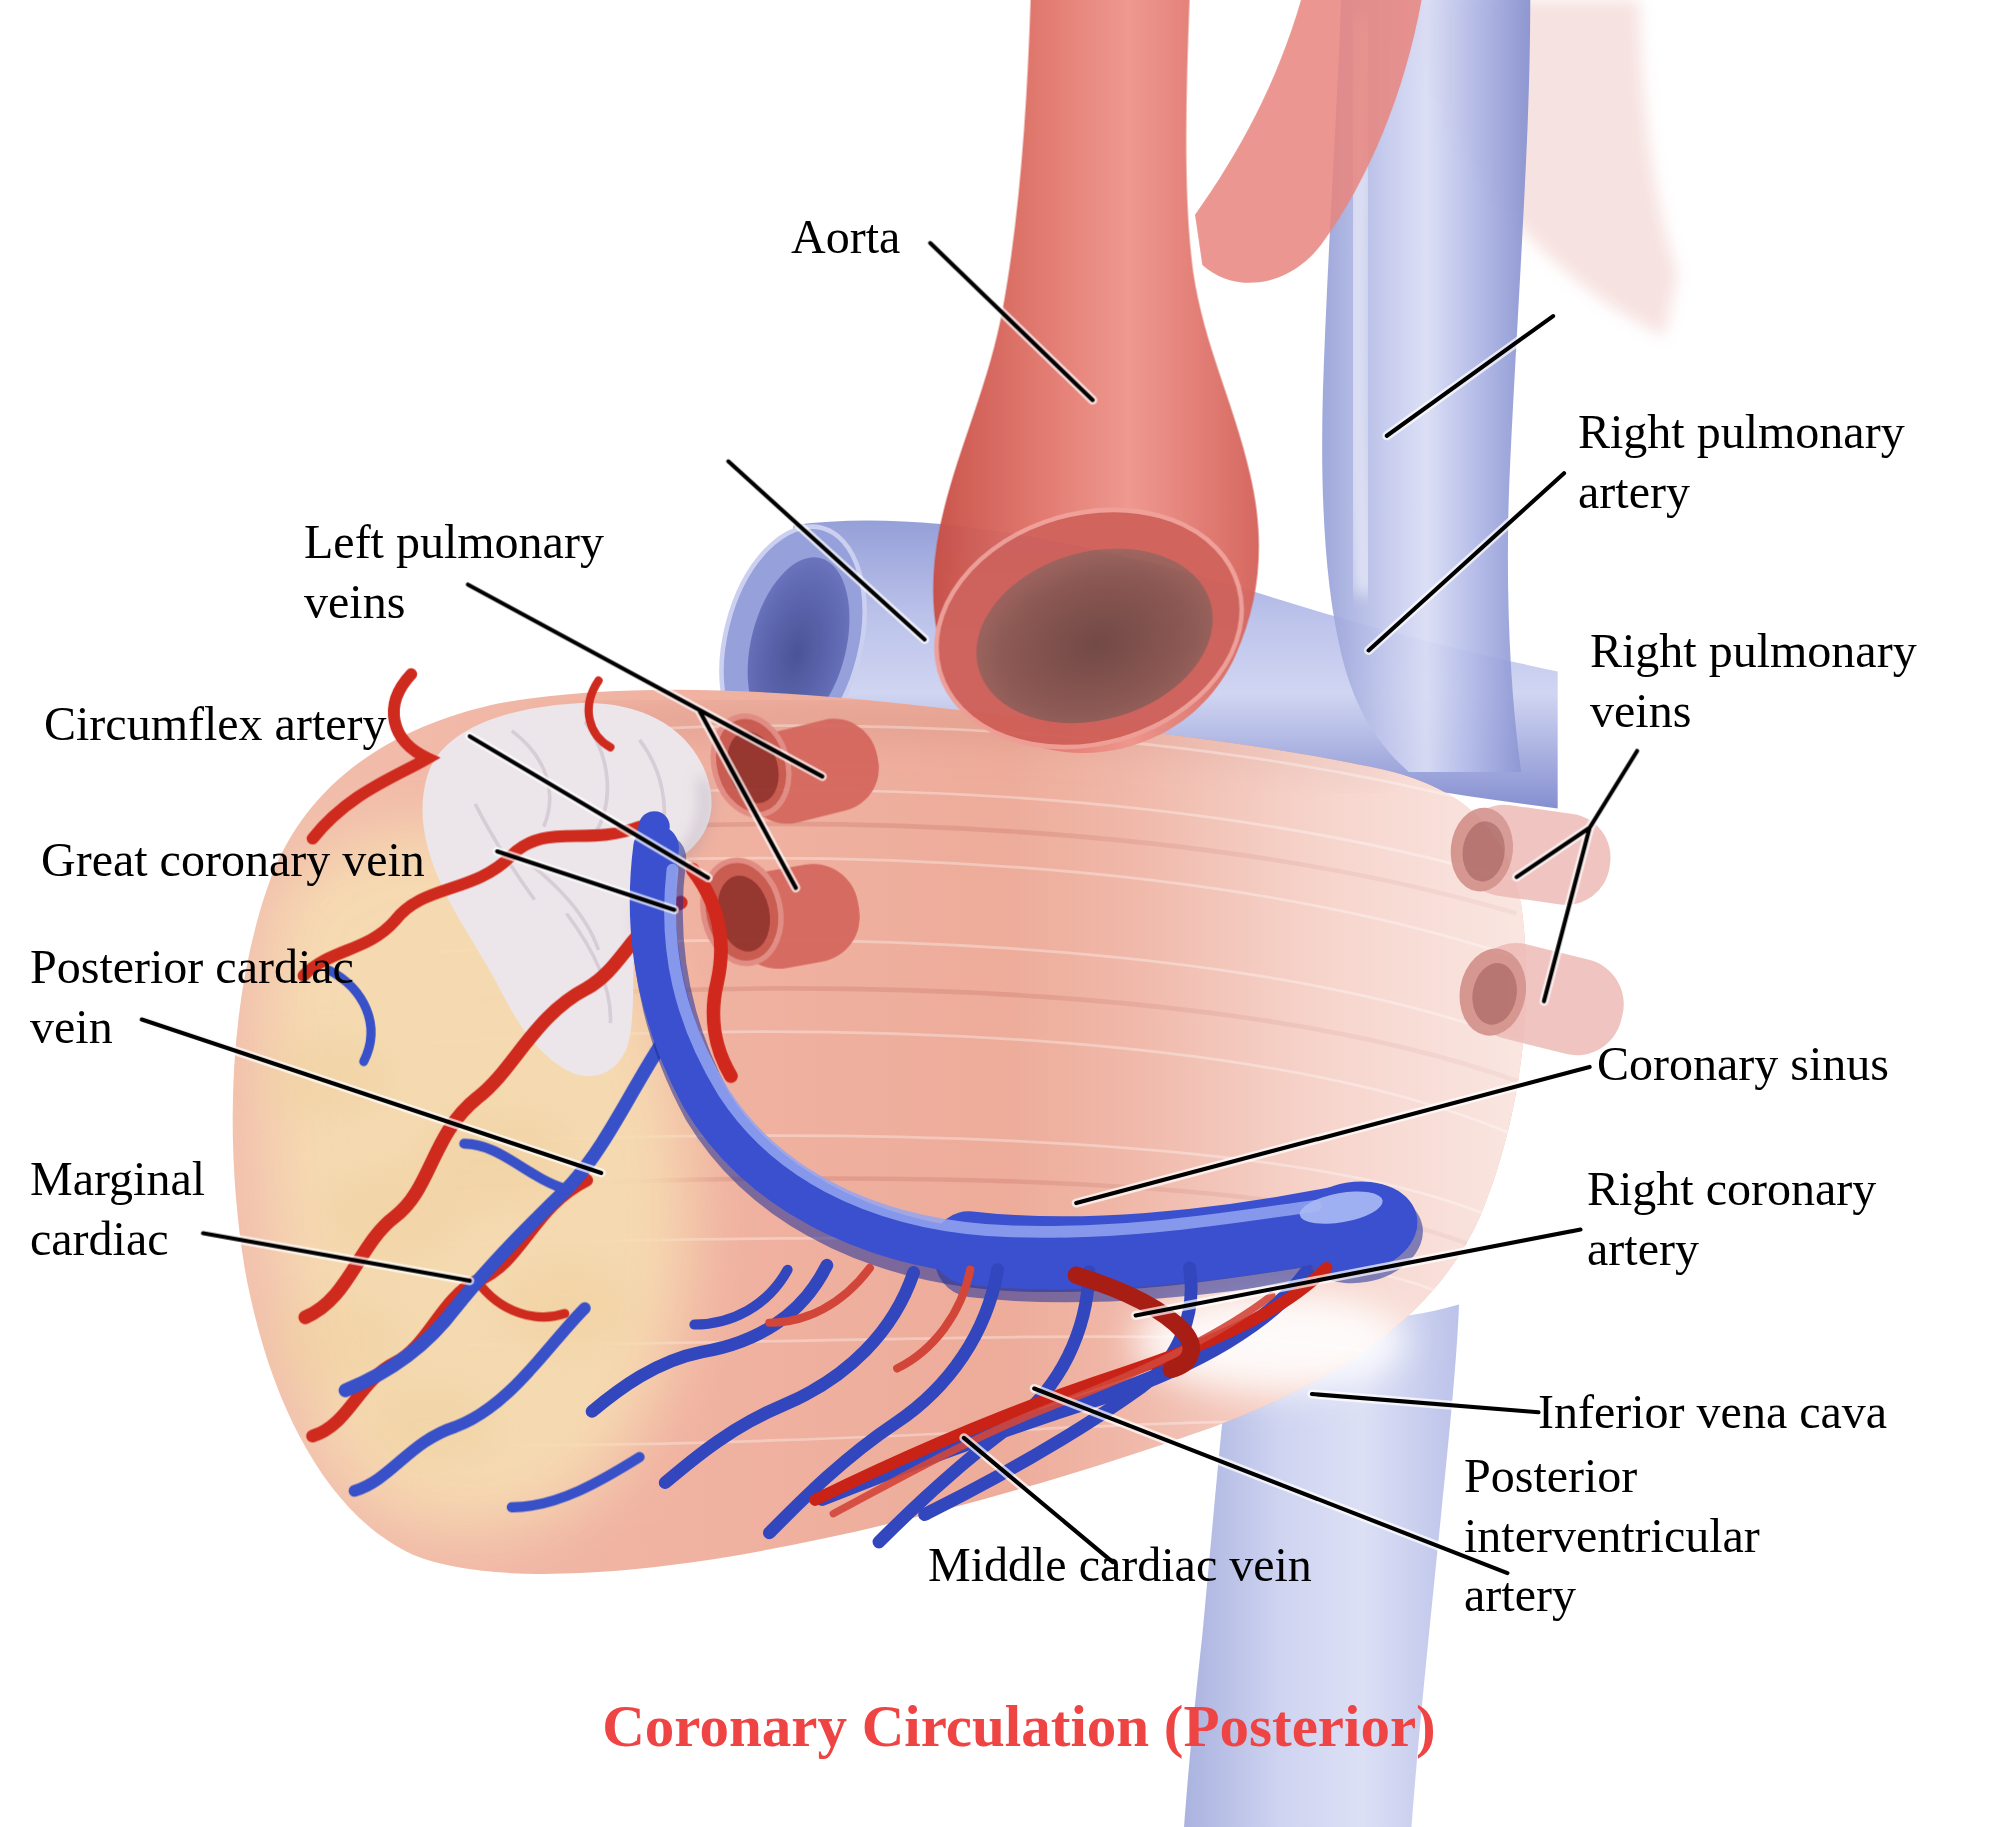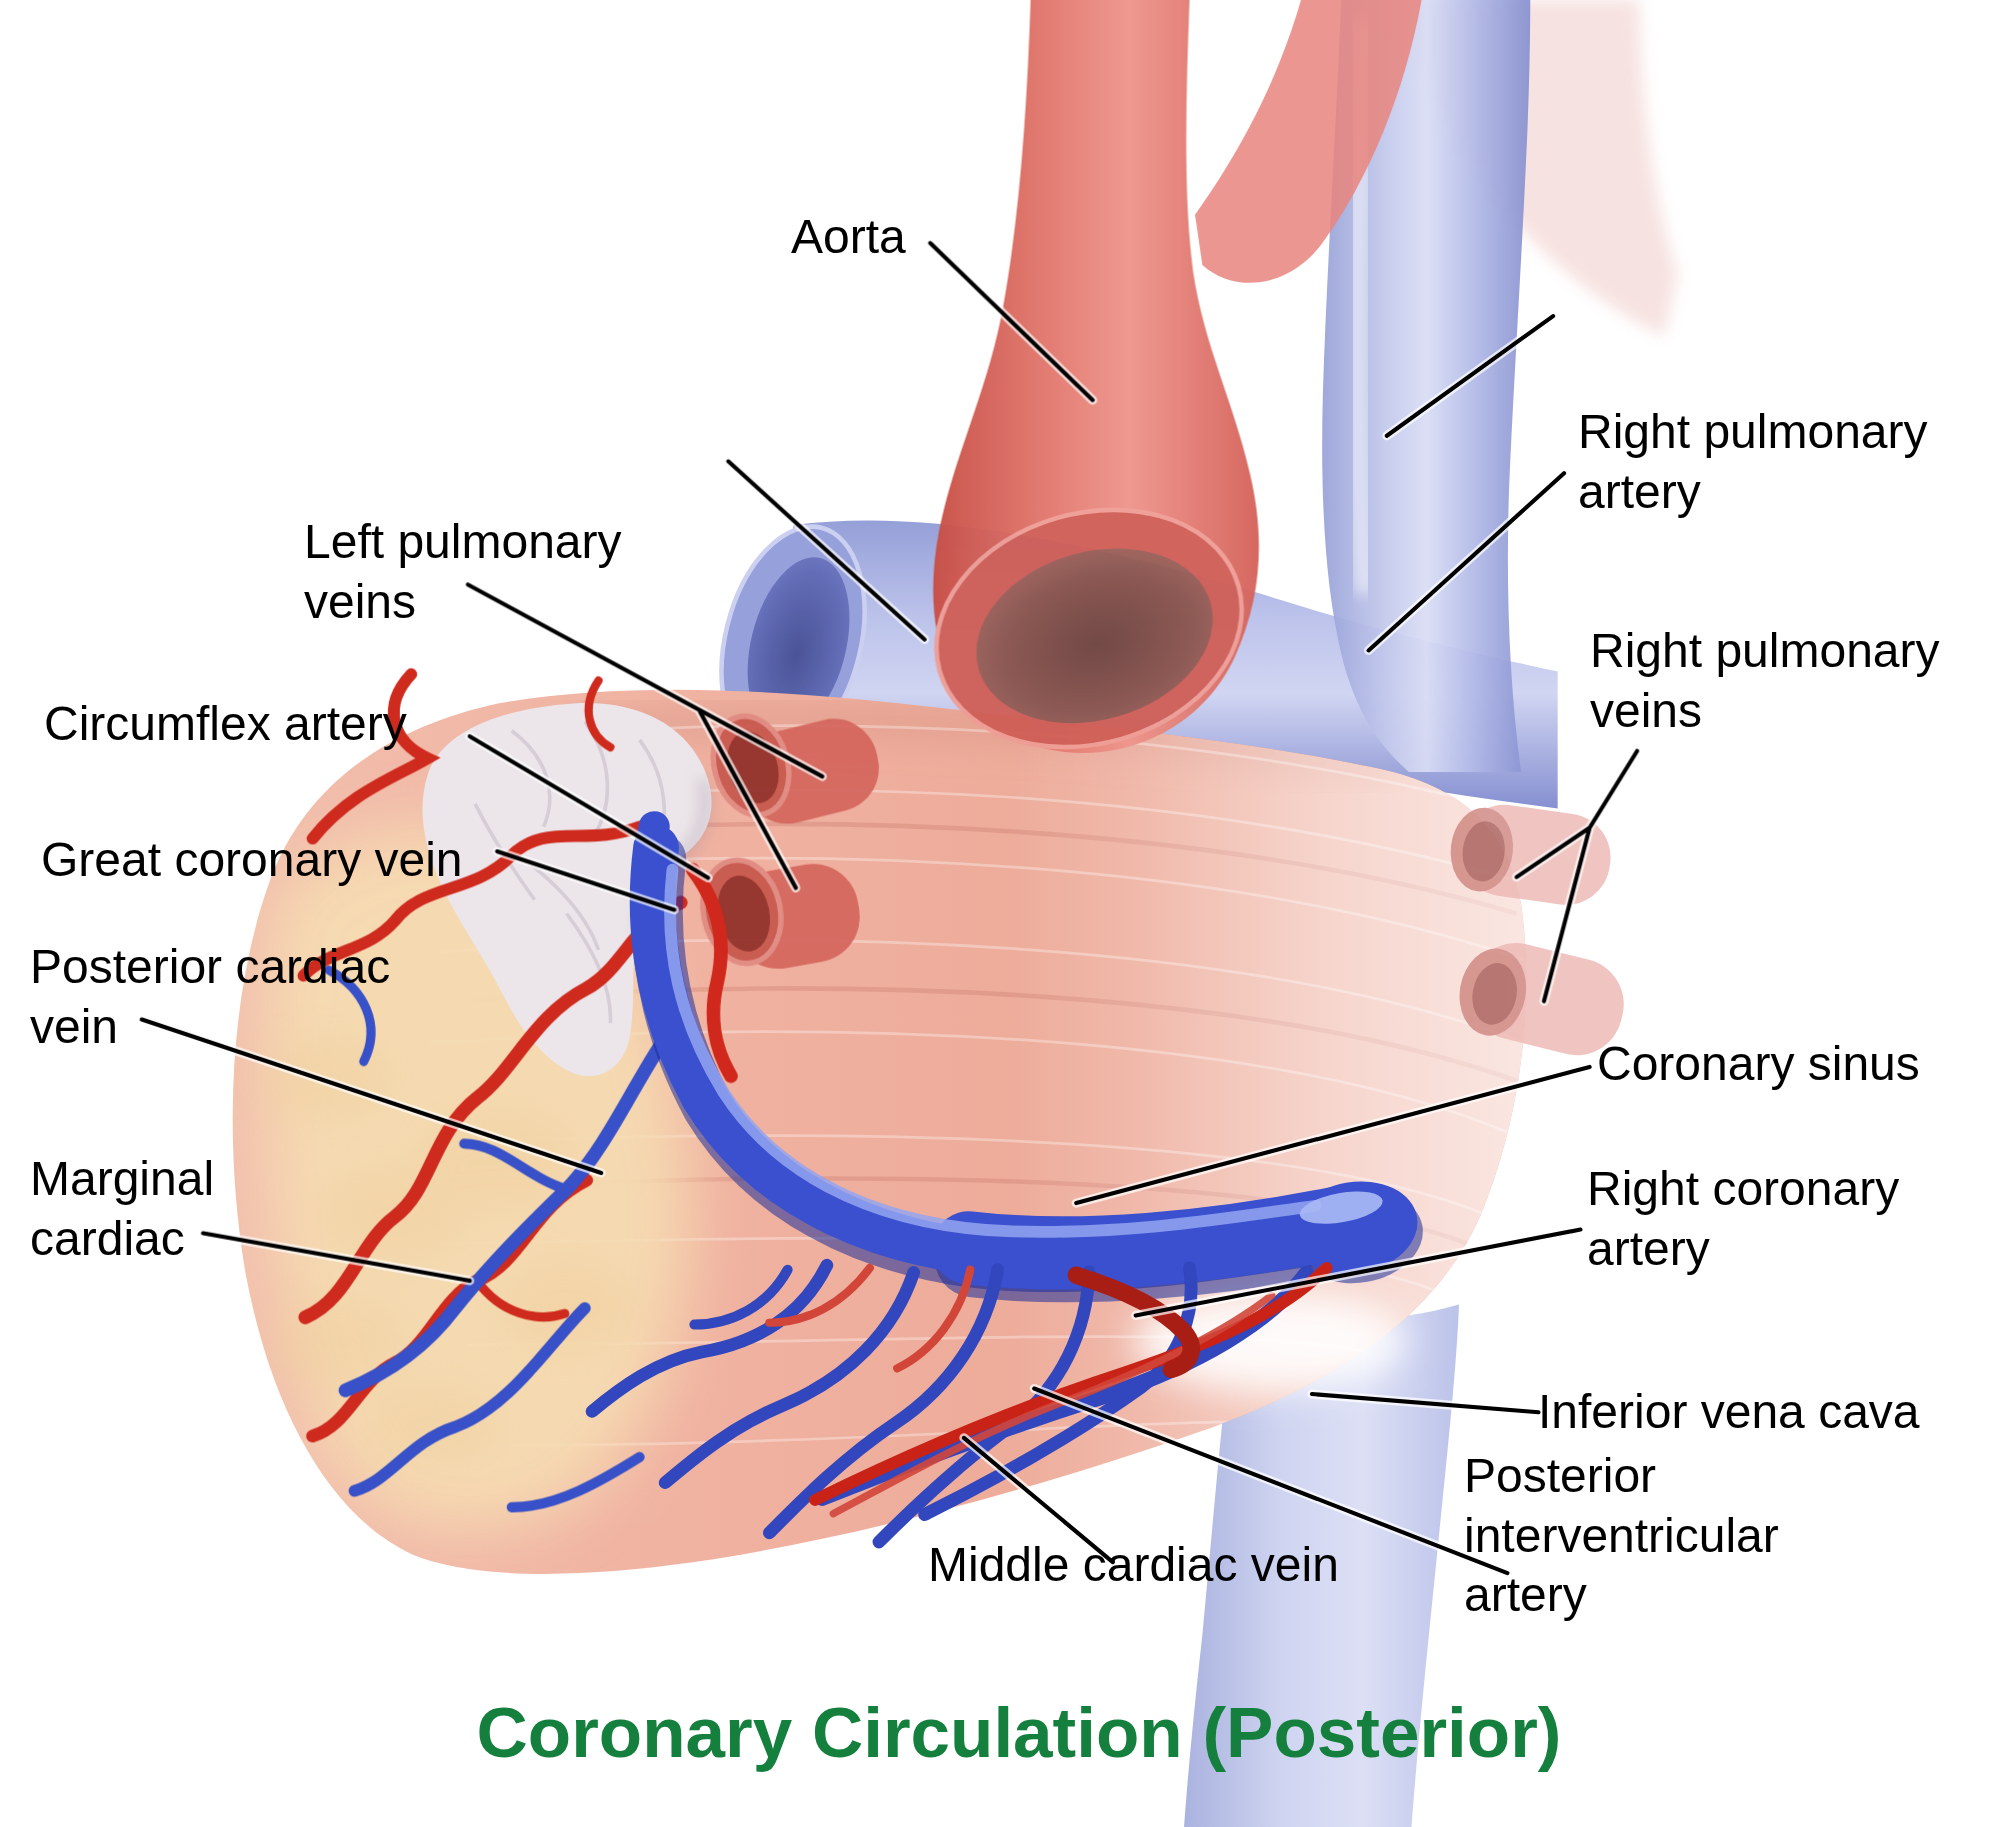--- a/index.html
+++ b/index.html
@@ -1,22 +1,22 @@
 <!DOCTYPE html>
 <html style="font-size:14.6px"><head>
 <meta charset="utf-8">
 <style>
   html,body{margin:0;padding:0}
   .stage{position:relative;width:2010px;height:1827px;background:#ffffff;
-         font-family:Liberation Sans, sans-serif;overflow:hidden}
+         font-family:Liberation Serif, serif;overflow:hidden}
   .art{position:absolute;left:0;top:0}
   .lbl{position:absolute;font-size:48px;line-height:1.24;color:#000;
        white-space:pre-line;letter-spacing:0}
   .title{position:absolute;top:1692px;left:1019px;transform:translateX(-50%);
-         font-size:71px;font-weight:bold;color:#15803d;white-space:nowrap}
+         font-size:59px;font-weight:bold;color:#ef4444;white-space:nowrap}
   .lead{stroke:#000;stroke-width:4.5;fill:none;stroke-linecap:round}
   .leadc{stroke:#fff;stroke-width:10;fill:none;stroke-linecap:round;opacity:.7}
 </style>
 </head>
 <body>
 
 <div class="stage">
 
   <svg class="art" width="2010" height="1827" viewBox="0 0 2200 2000">
     <defs>

